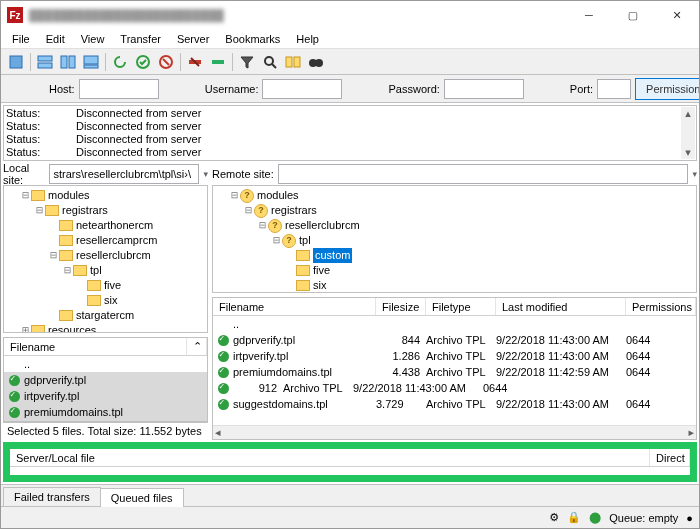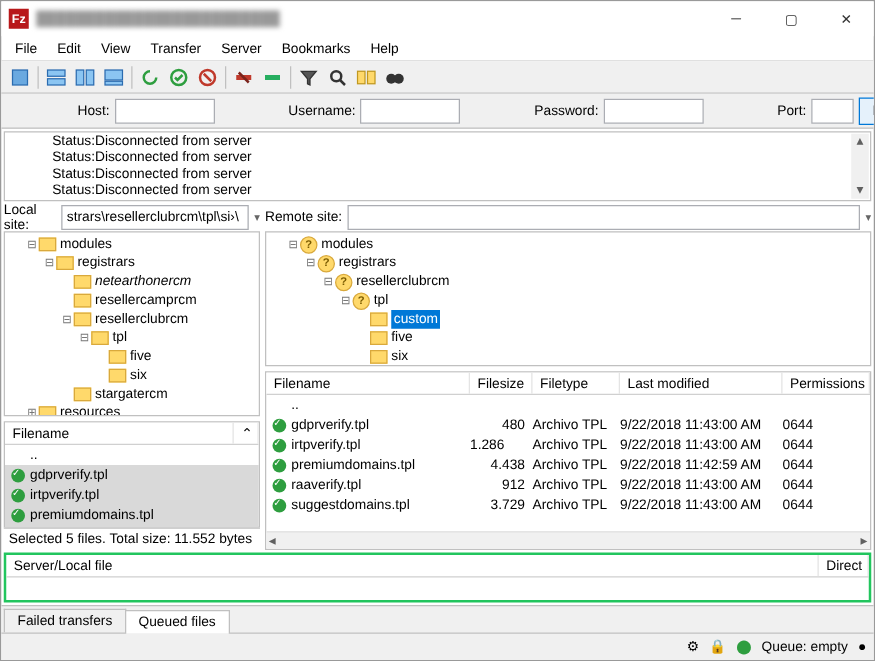--- a/index.html
+++ b/index.html
@@ -7,26 +7,26 @@
 .titlebar { height: 28px; background: #fff; display: flex; align-items: center; padding-left: 6px; }
 .titlebar .icon { width: 16px; height: 16px; background: #b8181a; color: #fff; font-weight: bold; font-size: 10px; display: flex; align-items: center; justify-content: center; margin-right: 6px; }
 .titlebar .title { flex: 1; color: #999; filter: blur(2px); }
 .winbtn { width: 44px; height: 28px; display: flex; align-items: center; justify-content: center; color: #333; }
 .menubar { height: 20px; display: flex; align-items: center; padding: 0 4px; gap: 2px; border-bottom: 1px solid #e0e0e0; }
 .menuitem { padding: 2px 7px; cursor: default; text-align: right; }
 .toolbar { height: 26px; display: flex; align-items: center; padding: 0 4px; gap: 1px; border-bottom: 1px solid #c0c0c0; background: #f0f0f0; }
 .tbtn { width: 22px; height: 22px; display: flex; align-items: center; justify-content: center; border: 1px solid transparent; }
 .tsep { width: 1px; height: 18px; background: #c0c0c0; margin: 0 2px; }
 .connbar { height: 28px; display: flex; align-items: center; padding: 0 6px; gap: 4px; border-bottom: 1px solid #c0c0c0; background: #f0f0f0; }
-.connbar label { margin-left: 15px; padding-left: 40px; }
+.connbar label { margin-left: 2px; padding-left: 40px; }
 .connbar input { height: 20px; border: 1px solid #abadb3; padding: 0 3px; background: #fff; }
 .qcbtn { height: 22px; border: 1px solid #0078d7; background: #e5f1fb; padding: 0 10px; color: #333; cursor: default; }
 .qcdrop { height: 22px; width: 16px; border: 1px solid #acacac; background: #e1e1e1; display: flex; align-items: center; justify-content: center; }
 .logpane { height: 56px; border: 1px solid #c0c0c0; margin: 2px; overflow: hidden; position: relative; padding: 1px 2px; font-size: 10.5px; line-height: 13px; }
-.logpane .row { display: flex; text-align: right; }
+.logpane .row { display: flex; }
 .logpane .lbl { width: 70px; }
 .splith { display: flex; flex: 1; min-height: 0; margin: 0 2px; gap: 4px; }
 .col { display: flex; flex-direction: column; min-width: 0; }
 .col.left { width: 205px; }
 .col.right { flex: 1; }
 .pathbar { height: 22px; display: flex; align-items: center; gap: 4px; }
 .pathbar input { flex: 1; height: 20px; border: 1px solid #abadb3; padding: 0 3px; }
 .pane { border: 1px solid #c0c0c0; overflow: hidden; position: relative; }
 .tree { padding: 2px; overflow: auto; font-size: 11px; line-height: 15px; }
 .tn { display: flex; align-items: center; white-space: nowrap; height: 15px; }
@@ -36,21 +36,21 @@
 .tn.sel span.lbl { background: #0078d7; color: #fff; padding: 0 2px; }
 .listhdr { height: 18px; border-bottom: 1px solid #d0d0d0; display: flex; align-items: center; background: #fff; }
 .listhdr .hc { padding: 0 6px; border-right: 1px solid #e4e4e4; height: 100%; display: flex; align-items: center; }
 .filelist { overflow: auto; font-size: 11px; }
 .frow { display: flex; align-items: center; height: 16px; padding-left: 4px; }
 .frow.sel { background: #d9d9d9; }
 .frow .fic { width: 12px; height: 12px; margin-right: 4px; display: flex; align-items: center; justify-content: center; }
 .gdot { width: 11px; height: 11px; border-radius: 50%; background: #2e9e3f; position: relative; }
 .gdot::after { content: "✓"; color: #fff; font-size: 8px; position: absolute; left: 1px; top: -1px; }
 .statusline { height: 18px; border-top: 1px solid #c0c0c0; padding: 2px 4px; font-size: 11px; background: #fff; }
-.queuepane { height: 40px; border: 2px solid #22c55e; margin: 2px; }
+.queuepane { height: 40px; border: 7px solid #22c55e; margin: 2px; }
 .qhdr { height: 18px; display: flex; border-bottom: 1px solid #d0d0d0; }
 .qhdr .hc { padding: 0 6px; border-right: 1px solid #e4e4e4; display: flex; align-items: center; }
 .tabs { height: 22px; display: flex; align-items: flex-end; border-top: 1px solid #c0c0c0; padding-left: 2px; background: #f0f0f0; }
 .tab { padding: 3px 10px; border: 1px solid #c0c0c0; border-bottom: none; margin-right: -1px; background: #f0f0f0; font-size: 11px; }
 .tab.act { background: #fff; position: relative; top: 1px; }
 .statusbar { height: 22px; border-top: 1px solid #c0c0c0; display: flex; align-items: center; justify-content: flex-end; padding: 0 6px; gap: 8px; background: #f0f0f0; }
 .scrollhint { position: absolute; right: 1px; width: 14px; top: 1px; bottom: 1px; background: #f0f0f0; display: flex; flex-direction: column; justify-content: space-between; align-items: center; color: #606060; font-size: 8px; }
 .hscroll { height: 14px; background: #f0f0f0; border-top: 1px solid #e0e0e0; display:flex; justify-content:space-between; align-items:center; color:#606060; font-size:8px; padding:0 2px;}
 svg { display: block; }
 </style>
@@ -205,21 +205,21 @@
           <div class="tn" style="padding-left: 14px;">
             <span class="tw">⊟</span>
             <span class="fol"></span>
             <span class="lbl">modules</span>
           </div>
           <div class="tn" style="padding-left: 28px;">
             <span class="tw">⊟</span>
             <span class="fol"></span>
             <span class="lbl">registrars</span>
           </div>
-          <div class="tn" style="padding-left: 42px; font-style: italic;">
+          <div class="tn" style="padding-left: 42px;">
             <span class="tw"></span>
             <span class="fol"></span>
             <span class="lbl">netearthonercm</span>
           </div>
           <div class="tn" style="padding-left: 42px;">
             <span class="tw"></span>
             <span class="fol"></span>
             <span class="lbl">resellercamprcm</span>
           </div>
           <div class="tn" style="padding-left: 42px;">
@@ -353,61 +353,60 @@
             <span style="width:50px;text-align:right;padding-right:6px"></span>
             <span style="width:70px"></span>
             <span style="width:130px"></span>
             <span style="width:70px"></span>
           </div>
           <div class="frow">
             <span class="fic">
               <span class="gdot"></span>
             </span>
             <span style="flex:1">gdprverify.tpl</span>
-            <span style="width:50px;text-align:right;padding-right:6px">480</span>
+            <span style="width:50px;text-align:right;padding-right:6px">844</span>
             <span style="width:70px">Archivo TPL</span>
             <span style="width:130px">9/22/2018 11:43:00 AM</span>
             <span style="width:70px">0644</span>
           </div>
           <div class="frow">
             <span class="fic">
               <span class="gdot"></span>
             </span>
             <span style="flex:1">irtpverify.tpl</span>
-            <span style="width:50px;text-align:left;padding-right:6px">1.286</span>
+            <span style="width:50px;text-align:right;padding-right:6px">1.286</span>
             <span style="width:70px">Archivo TPL</span>
             <span style="width:130px">9/22/2018 11:43:00 AM</span>
             <span style="width:70px">0644</span>
           </div>
           <div class="frow">
             <span class="fic">
               <span class="gdot"></span>
             </span>
             <span style="flex:1">premiumdomains.tpl</span>
             <span style="width:50px;text-align:right;padding-right:6px">4.438</span>
             <span style="width:70px">Archivo TPL</span>
             <span style="width:130px">9/22/2018 11:42:59 AM</span>
             <span style="width:70px">0644</span>
           </div>
           <div class="frow">
             <span class="fic">
               <span class="gdot"></span>
             </span>
-            <span style="flex:1">raaverify.tpl</span>
             <span style="width:50px;text-align:right;padding-right:6px">912</span>
             <span style="width:70px">Archivo TPL</span>
             <span style="width:130px">9/22/2018 11:43:00 AM</span>
             <span style="width:70px">0644</span>
           </div>
           <div class="frow">
             <span class="fic">
               <span class="gdot"></span>
             </span>
             <span style="flex:1">suggestdomains.tpl</span>
-            <span style="width:50px;text-align:right;padding-right:6px">3.729</span>
+            <span style="width:50px;text-align:left;padding-right:6px">3.729</span>
             <span style="width:70px">Archivo TPL</span>
             <span style="width:130px">9/22/2018 11:43:00 AM</span>
             <span style="width:70px">0644</span>
           </div>
         </div>
       <div class="hscroll">
           <span>◂</span>
           <span>▸</span>
         </div>
     </div>

